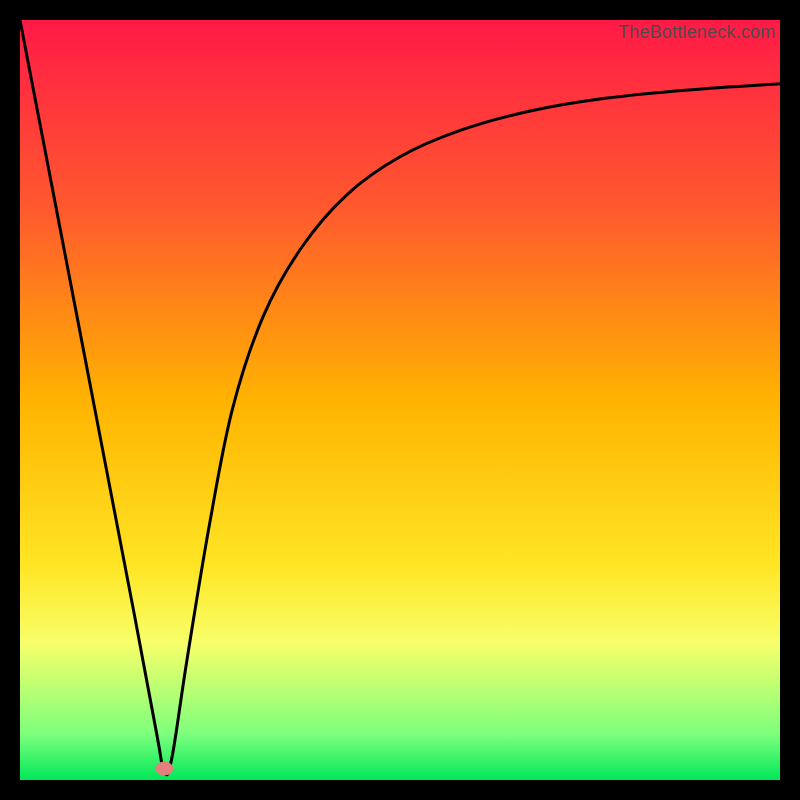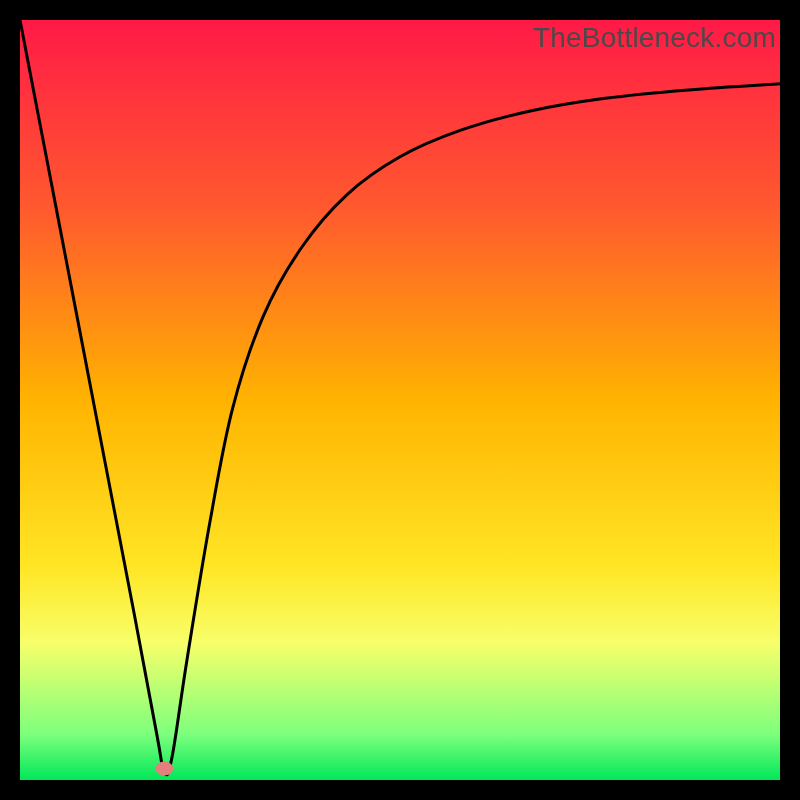--- a/index.html
+++ b/index.html
@@ -26,21 +26,21 @@
     height: 760px;
   }
   svg {
     display: block;
   }
   .watermark {
     position: absolute;
     top: 22px;
     right: 24px;
     font-family: Arial, Helvetica, sans-serif;
-    font-size: 28px;
+    font-size: 18px;
     font-weight: 500;
     color: #4a4a4a;
     letter-spacing: 0.2px;
     user-select: none;
   }
 </style>
 </head>
 <body>
 
 <div class="frame">

